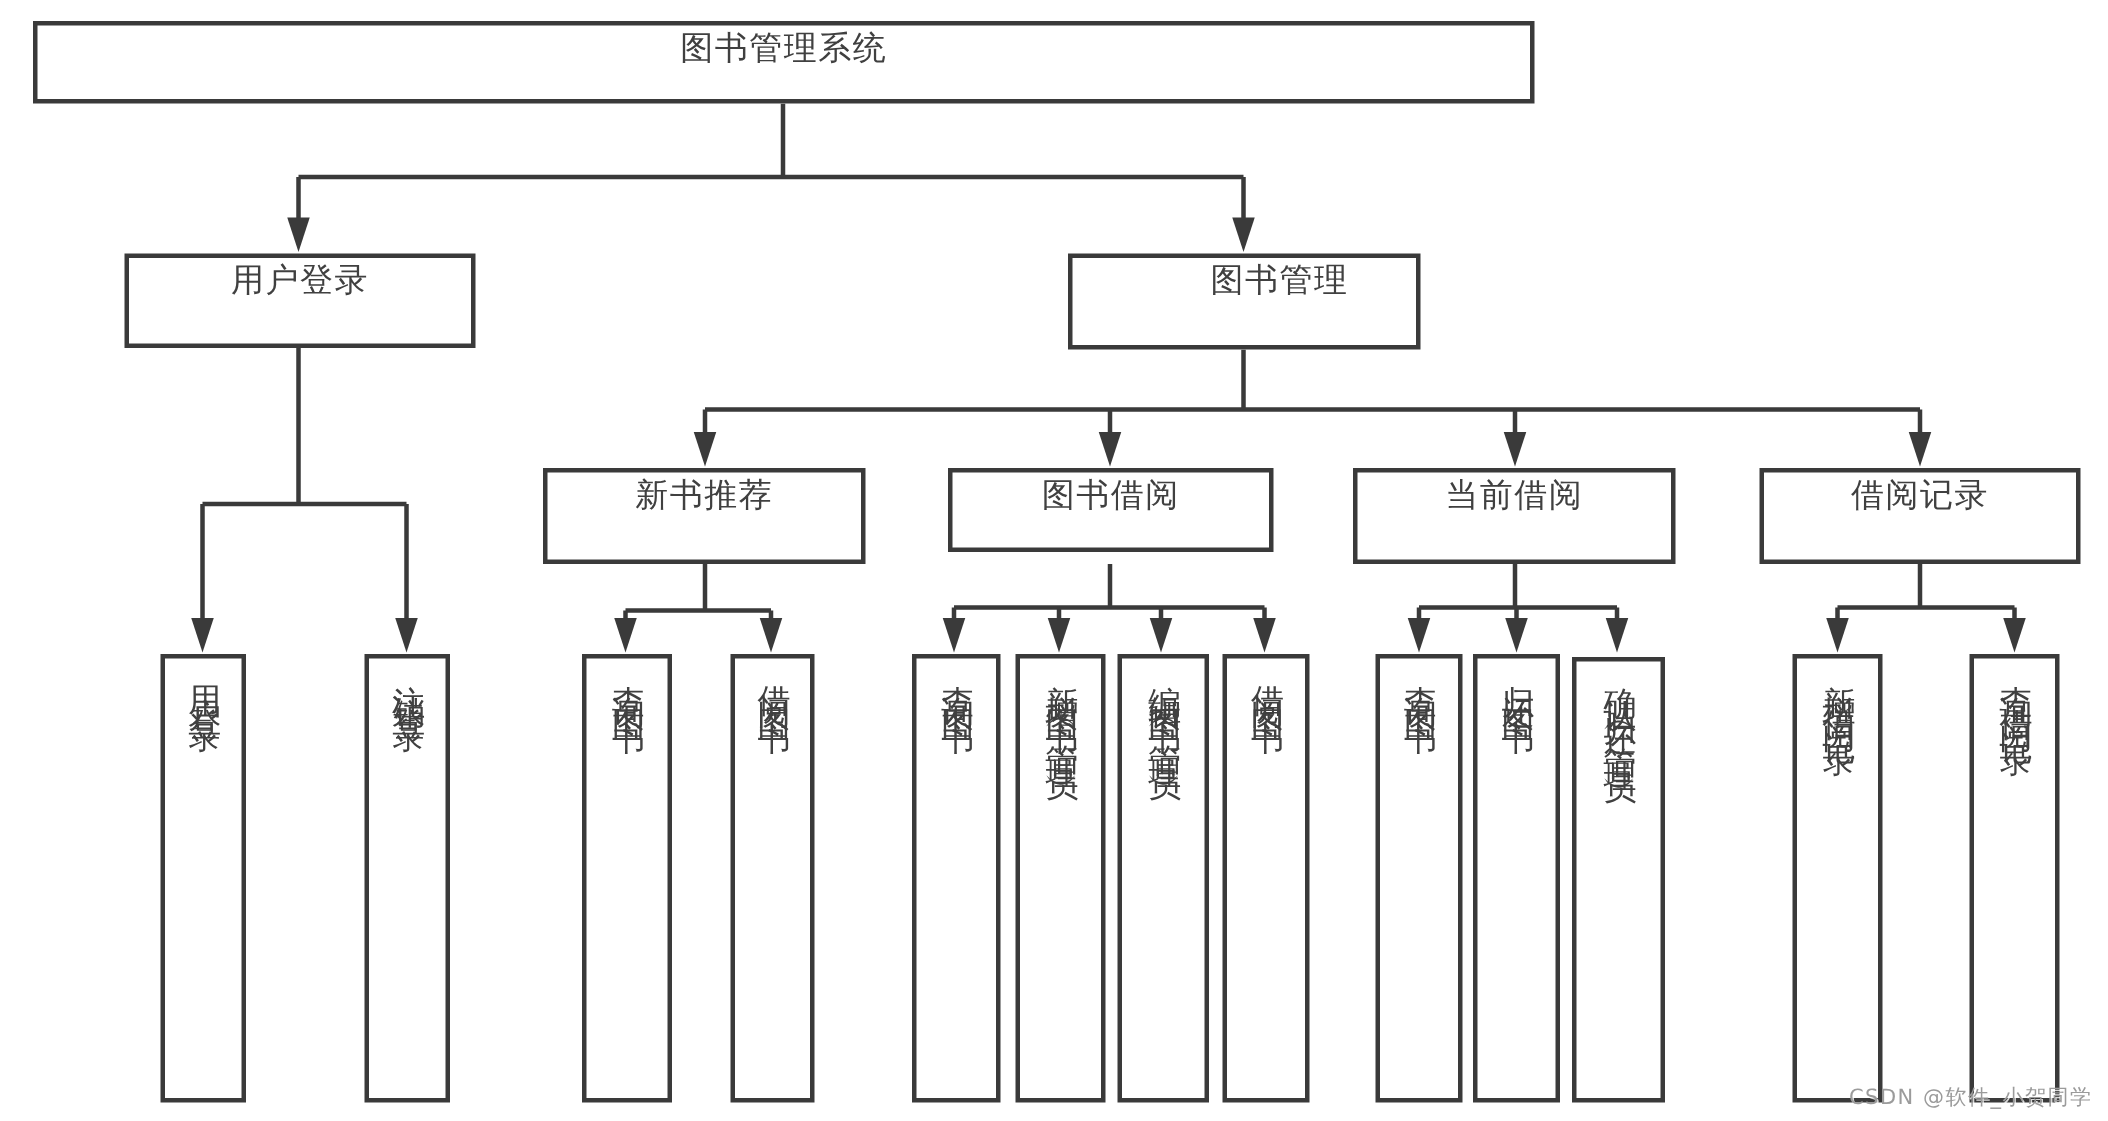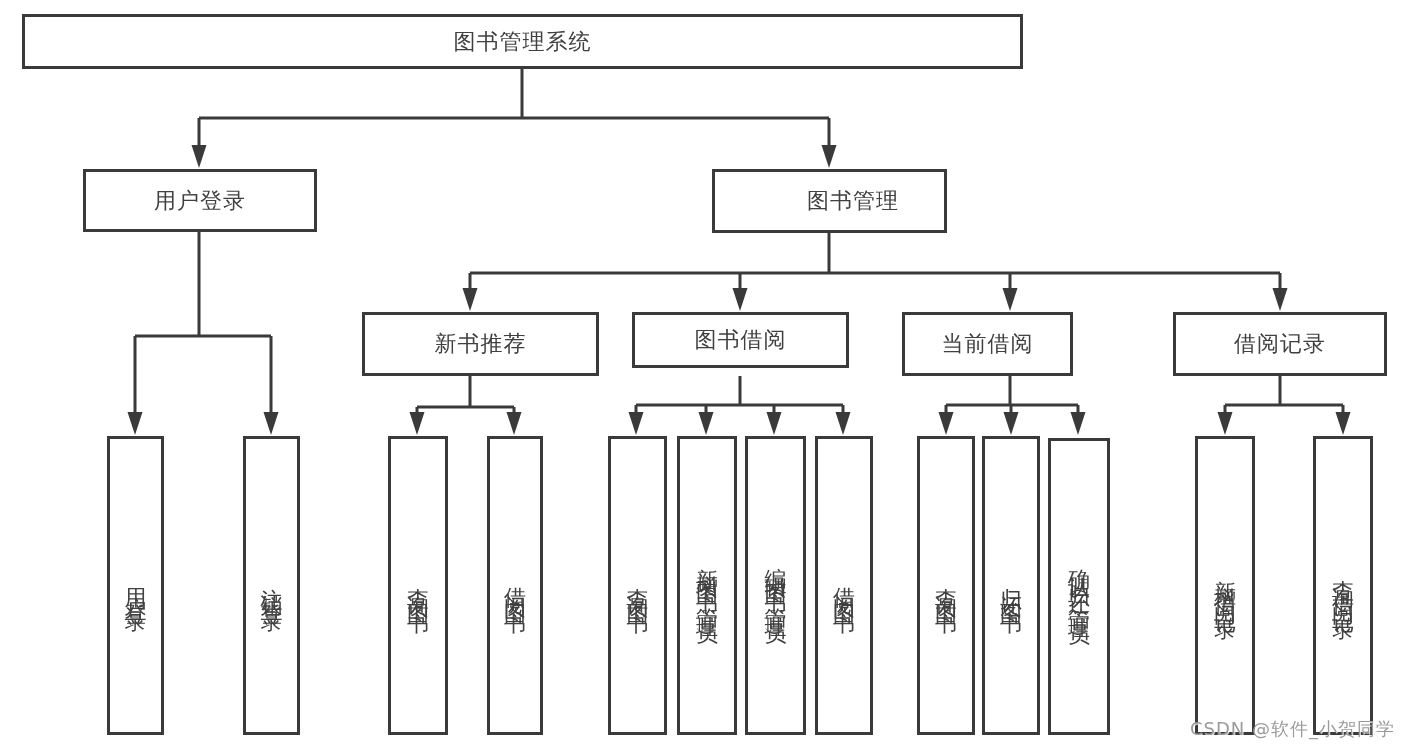--- a/index.html
+++ b/index.html
@@ -15,21 +15,20 @@
     position: absolute; left: 0; top: 0;
     width: 1405px; height: 747px;
     z-index: 1;
   }
   .node {
     position: absolute;
     box-sizing: border-box;
     border: 3px solid #3a3a3a;
     background: #ffffff;
     display: flex;
-    align-items: center;
     justify-content: center;
     z-index: 2;
     font-size: 22px;
     color: #404040;
     letter-spacing: 1px;
   }
   .leaf { z-index: 2; }
   .leaf .vtext {
     writing-mode: vertical-rl;
     text-orientation: mixed;
@@ -37,23 +36,23 @@
     font-size: 22px;
     line-height: 1;
     white-space: nowrap;
   }
   
   .n-root   { left: 22px;   top: 14px;  width: 1001px; height: 55px; }
   
   .n-ulogin { left: 83px;   top: 169px; width: 234px;  height: 63px; }
   .n-bmgmt  { left: 712px;  top: 169px; width: 235px;  height: 64px; padding-left: 47px; }
   
-  .n-nbr    { left: 362px;  top: 312px; width: 237px;  height: 64px; }
+  .n-nbr    { left: 362px;  top: 312px; width: 215px;  height: 64px; }
   .n-bb     { left: 632px;  top: 312px; width: 217px;  height: 56px; }
-  .n-cb     { left: 902px;  top: 312px; width: 171px;  height: 64px; }
+  .n-cb     { left: 902px;  top: 312px; width: 215px;  height: 64px; }
   .n-br     { left: 1173px; top: 312px; width: 214px;  height: 64px; }
   
   .leaf     { top: 436px; height: 299px; }
   .l-ul1 { left: 107px;  width: 57px; }
   .l-ul2 { left: 243px;  width: 57px; }
   .l-nb1 { left: 388px;  width: 60px; }
   .l-nb2 { left: 487px;  width: 56px; }
   .l-bb1 { left: 608px;  width: 59px; }
   .l-bb2 { left: 677px;  width: 60px; }
   .l-bb3 { left: 745px;  width: 61px; }
@@ -61,21 +60,21 @@
   .l-cb1 { left: 917px;  width: 58px; }
   .l-cb2 { left: 982px;  width: 58px; }
   .l-cb3 { left: 1048px; width: 62px; top: 438px; height: 297px; }
   .l-br1 { left: 1195px; width: 60px; }
   .l-br2 { left: 1313px; width: 60px; }
   .watermark {
     position: absolute;
     right: 10px;
     bottom: 6px;
     z-index: 3;
-    font-size: 18px;
+    font-size: 14px;
     color: #9b9b9b;
     letter-spacing: 1px;
     text-shadow: 1px 1px 0 rgba(255,255,255,0.8);
   }
 </style>
 </head>
 <body>
 
 <svg id="connectors" viewBox="0 0 1405 747" xmlns="http://www.w3.org/2000/svg" aria-hidden="true">
   <path fill="none" stroke="#3a3a3a" stroke-width="3" d="

